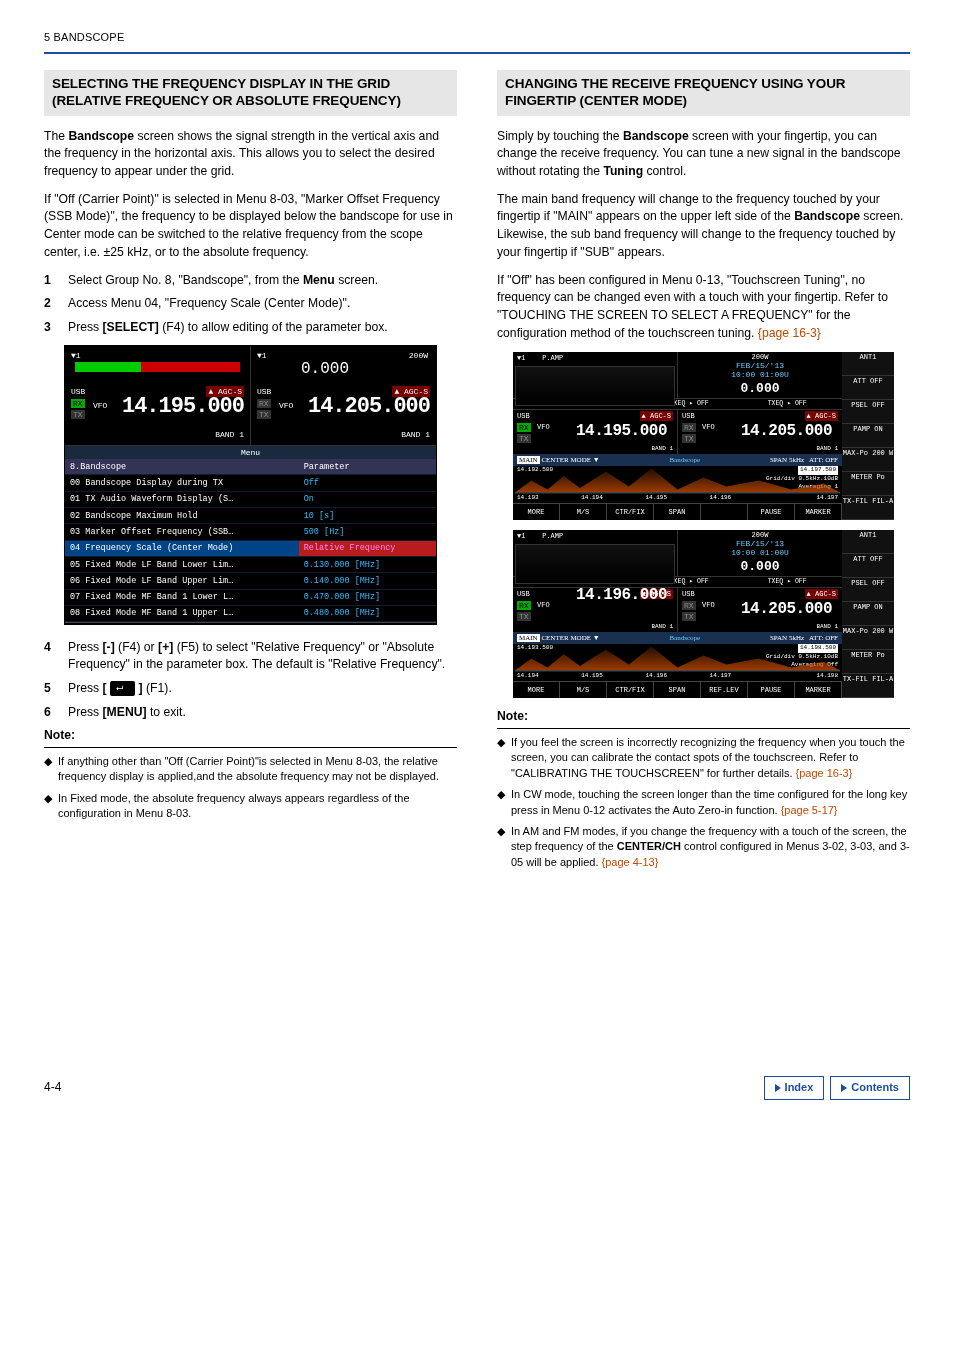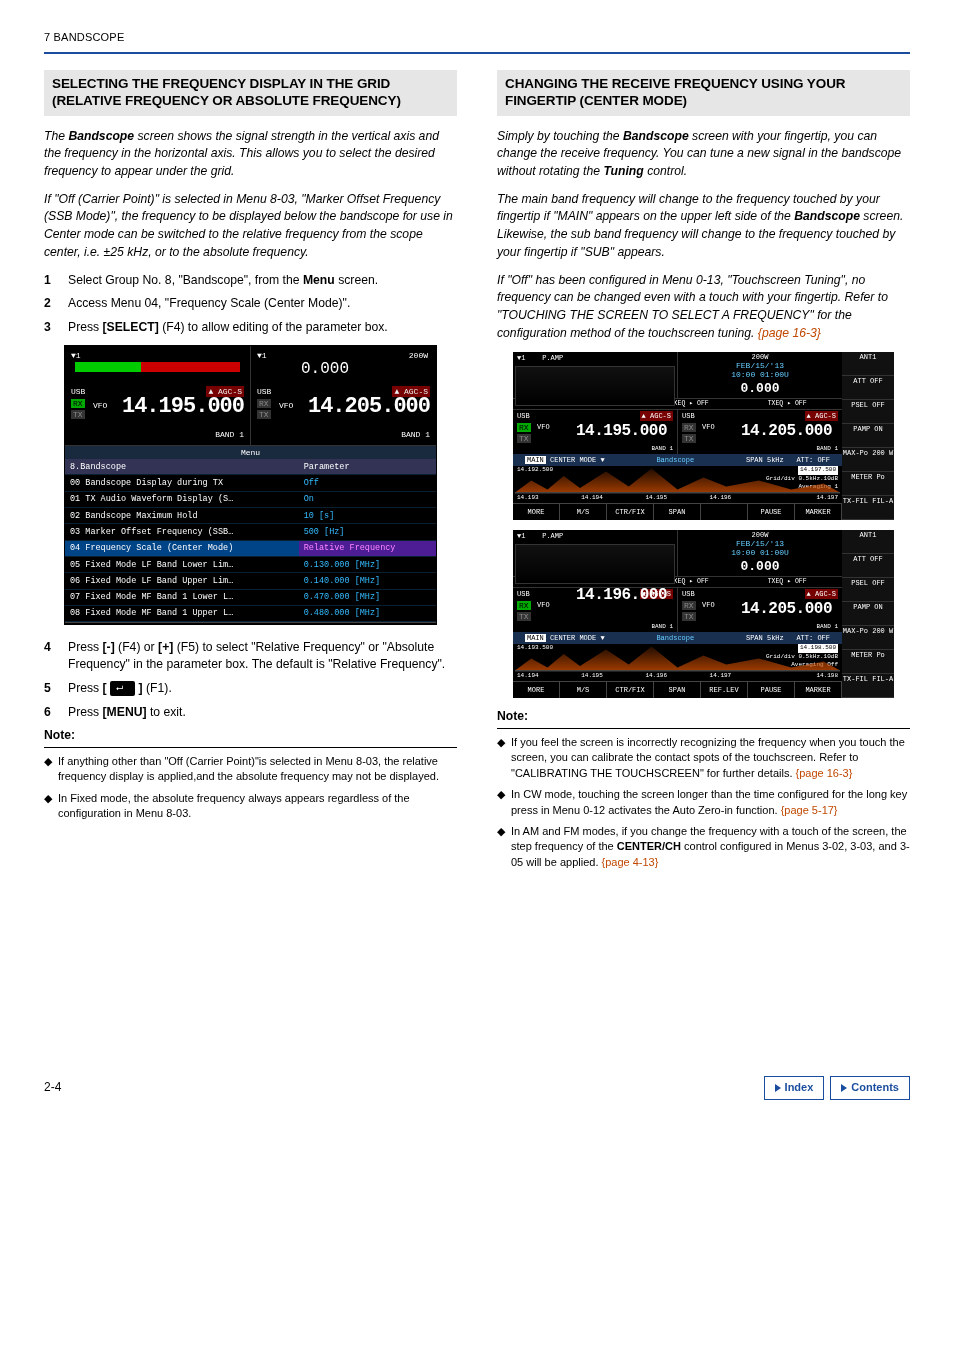--- a/index.html
+++ b/index.html
@@ -19,21 +19,21 @@
   .col { flex: 1; min-width: 0; }
   .section-title {
     background: #e6e6e6;
     font-size: 13.5px;
     font-weight: bold;
     padding: 6px 8px;
     margin-bottom: 12px;
     letter-spacing: -0.1px;
     line-height: 1.25;
   }
-  p { margin-bottom: 10px; font-style: italic; }
+  p { margin-bottom: 10px; }
   .step-list { list-style: none; }
   .step-list li { display: flex; margin-bottom: 6px; }
   .step-num { font-weight: bold; width: 24px; flex-shrink: 0; }
   .step-text { flex: 1; }
   .note-head { font-weight: bold; margin-top: 6px; margin-bottom: 2px; }
   .note-rule { border-top: 1px solid #000; margin-bottom: 6px; }
   .note-list { list-style: none; font-size: 11px; line-height: 1.4; }
   .note-list li { display: flex; margin-bottom: 6px; }
   .diamond { width: 14px; flex-shrink: 0; }
   .page-ref { color: #c04800; }
@@ -59,21 +59,21 @@
   .rx { background:#0a0; color:#000; padding:0 2px; font-size:8px;}
   .tx { background:#333; color:#888; padding:0 2px; font-size:8px;}
   .vfo { position:absolute; top:54px; left:28px;}
   .agc { position:absolute; top:40px; right:6px; background:#700; color:#eee; padding:0 2px;}
   .smallfreq { font-size:20px; position:absolute; bottom:22px; left:50px; color:#fff;}
   .menu-bar{ background:#1a2a3e;text-align:center;font-size:8px;padding:1px 0;}
   .tbl { width:100%; font-size:8.5px; border-collapse:collapse; }
   .tbl td { padding:1.5px 5px; border-bottom:1px solid #0a2030; }
   .tbl .hdr td { background:#335; }
   .hl td:first-child { background:#048; }
-  .hl td:last-child { background:#4c1d95; }
+  .hl td:last-child { background:#b91c1c; }
   .val{ color:#3bf;}
 
   .right-ss { background:#000; margin: 4px 16px 10px 16px; height:168px; position:relative; color:#fff; font-family:"Courier New",monospace; font-size:7px; overflow:hidden;}
   .rs-right { width:52px; background:#111; display:flex; flex-direction:column;}
   .rs-btn { flex:1; border-bottom:1px solid #333; text-align:center; padding-top:2px; font-size:7px; line-height:1.1;}
   .rs-meter{ height:40px; background:linear-gradient(#111,#000); border:1px solid #333; margin:2px; position:relative;}
   .rs-clock{ text-align:center; font-size:8px; color:#6cf; line-height:1.1;}
   .rs-bigfreq{ font-size:16px; text-align:right; padding-right:6px; font-weight:bold; letter-spacing:-0.5px;}
   .scope-area{ height:90px; background:#000; border-top:1px solid #444; position:relative; margin:0 2px;}
   .scope-grid{ position:absolute; inset:0; background-image:linear-gradient(#222 1px,transparent 1px),linear-gradient(90deg,#222 1px,transparent 1px); background-size:100% 20px, 40px 100%;}
@@ -81,26 +81,26 @@
   .scope-arrow{ position:absolute; top:30px; left:45%; color:#fff; font-size:18px;}
   .scope-bot{ display:flex; border-top:1px solid #444;}
   .scope-bot div{ flex:1; text-align:center; font-size:7px; padding:3px 0; border-right:1px solid #444;}
 
   .footer { display:flex; justify-content:space-between; align-items:center; margin-top:200px;}
   .page-num { font-size:12px; }
   .foot-btns { display:flex; gap:6px;}
   .foot-btn { border:1.5px solid #1a4d9e; color:#1a4d9e; font-weight:bold; font-size:11px; padding:3px 10px; display:flex; align-items:center; gap:4px; cursor:pointer;}
   .tri { width:0;height:0;border-top:4px solid transparent;border-bottom:4px solid transparent;border-left:6px solid #1a4d9e;}
   .enter-icon{ display:inline-block; background:#000; color:#fff; font-size:9px; padding:1px 12px 1px 6px; border-radius:2px; vertical-align:middle;}
-  .scope-title-bar{ background:#1a3050; font-size:7px; padding:1px 12px; display:flex; justify-content:space-between;}
+  .scope-title-bar{ background:#1a3050; font-size:7px; padding:1px 4px; display:flex; justify-content:space-between;font-family:Liberation Serif, serif;}
 </style>
 </head>
 <body>
 
-<div class="header">7 BANDSCOPE</div>
+<div class="header">5 BANDSCOPE</div>
 <div class="blue-rule"></div>
 
 <div class="columns">
 
   <div class="col">
     <div class="section-title">SELECTING THE FREQUENCY DISPLAY IN THE GRID (RELATIVE FREQUENCY OR ABSOLUTE FREQUENCY)</div>
 
     <p>
       <span>The </span><b>Bandscope</b><span> screen shows the signal strength in the vertical axis and the frequency in the horizontal axis. This allows you to select the desired frequency to appear under the grid.</span>
     </p>
@@ -407,21 +407,21 @@
         </li>
       <li>
           <span class="diamond">◆</span>
           <span><span>In AM and FM modes, if you change the frequency with a touch of the screen, the step frequency of the </span><b>CENTER/CH</b><span> control configured in Menus 3-02, 3-03, and 3-05 will be applied. </span><span class="page-ref">{page 4-13}</span></span>
         </li>
     </ul>
   </div>
 </div>
 
 <div class="footer">
-  <span class="page-num">2-4</span>
+  <span class="page-num">4-4</span>
   <div class="foot-btns">
     <div class="foot-btn">
         <span class="tri"></span>
         <span>Index</span>
       </div>
     <div class="foot-btn">
         <span class="tri"></span>
         <span>Contents</span>
       </div>
   </div>

